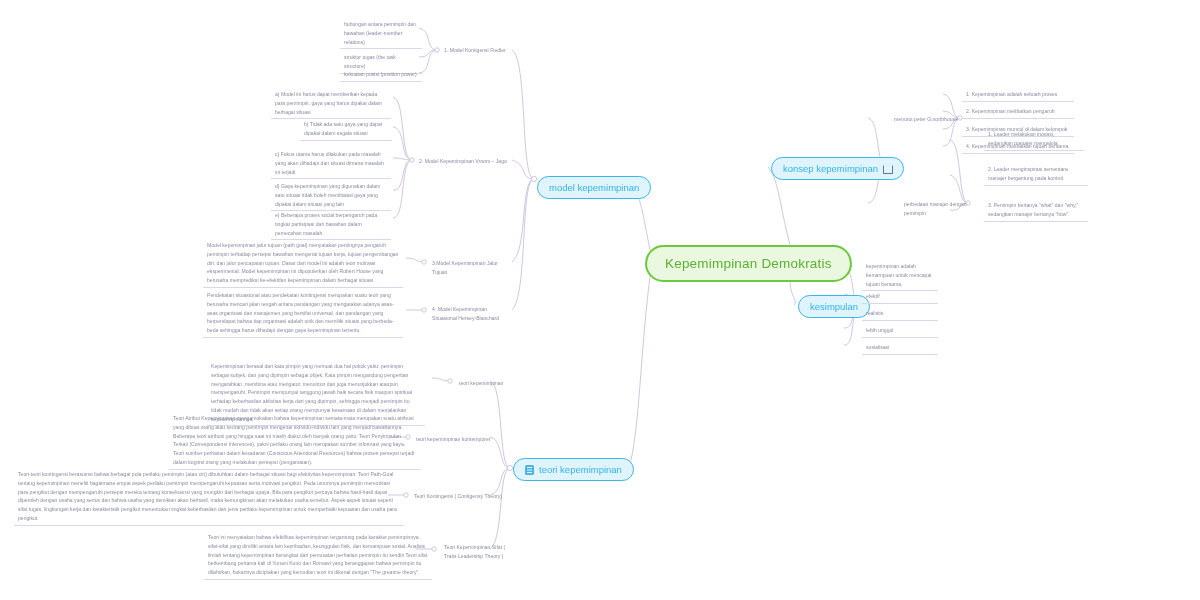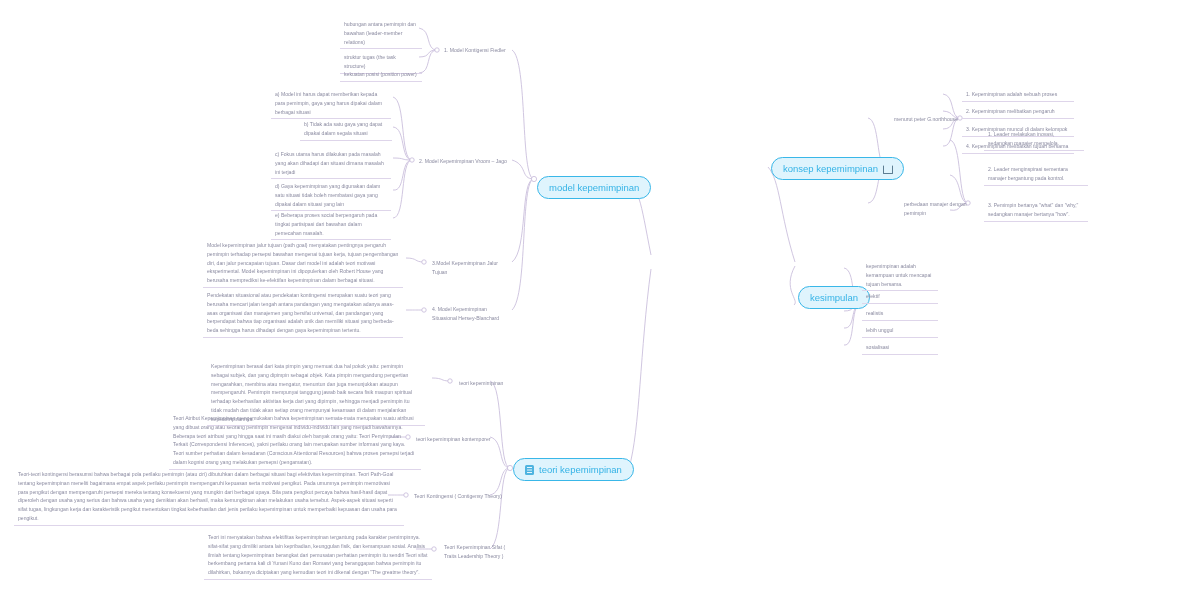--- a/index.html
+++ b/index.html
@@ -133,31 +133,32 @@
     <path d="M450 381 C 440 381, 444 378, 432 378"></path>
     <circle cx="450" cy="381" r="2.2"></circle>
     <path d="M408 437 C 398 437, 402 437, 390 437"></path>
     <circle cx="408" cy="437" r="2.2"></circle>
     <path d="M406 495 C 396 495, 400 495, 388 495"></path>
     <circle cx="406" cy="495" r="2.2"></circle>
     <path d="M434 549 C 424 549, 428 549, 416 549"></path>
     <circle cx="434" cy="549" r="2.2"></circle>
   </svg>
 
+  <div class="node root" style="left:645px;top:245px;">Kepemimpinan Demokratis</div>
 
   <div class="node pill" style="left:537px;top:176px;">
     <span>model kepemimpinan</span>
   </div>
 
   <div class="node pill" style="left:771px;top:157px;">
     <span>konsep kepemimpinan</span>
     <span class="ic pen"></span>
   </div>
 
-  <div class="node pill" style="left:798px;top:286px;align-items:flex-end;">
+  <div class="node pill" style="left:798px;top:295px;align-items:flex-end;">
     <span>kesimpulan</span>
   </div>
 
   <div class="node pill" style="left:513px;top:458px;">
     <span class="ic"></span>
     <span>teori kepemimpinan</span>
   </div>
 
   <div class="node leaf nb" style="left:440px;top:44px;width:78px;">1. Model Kontigensi Fiedler</div>
   <div class="node leaf" style="left:340px;top:18px;width:82px;">hubungan antara pemimpin dan bawahan (leader-member relations)</div>

